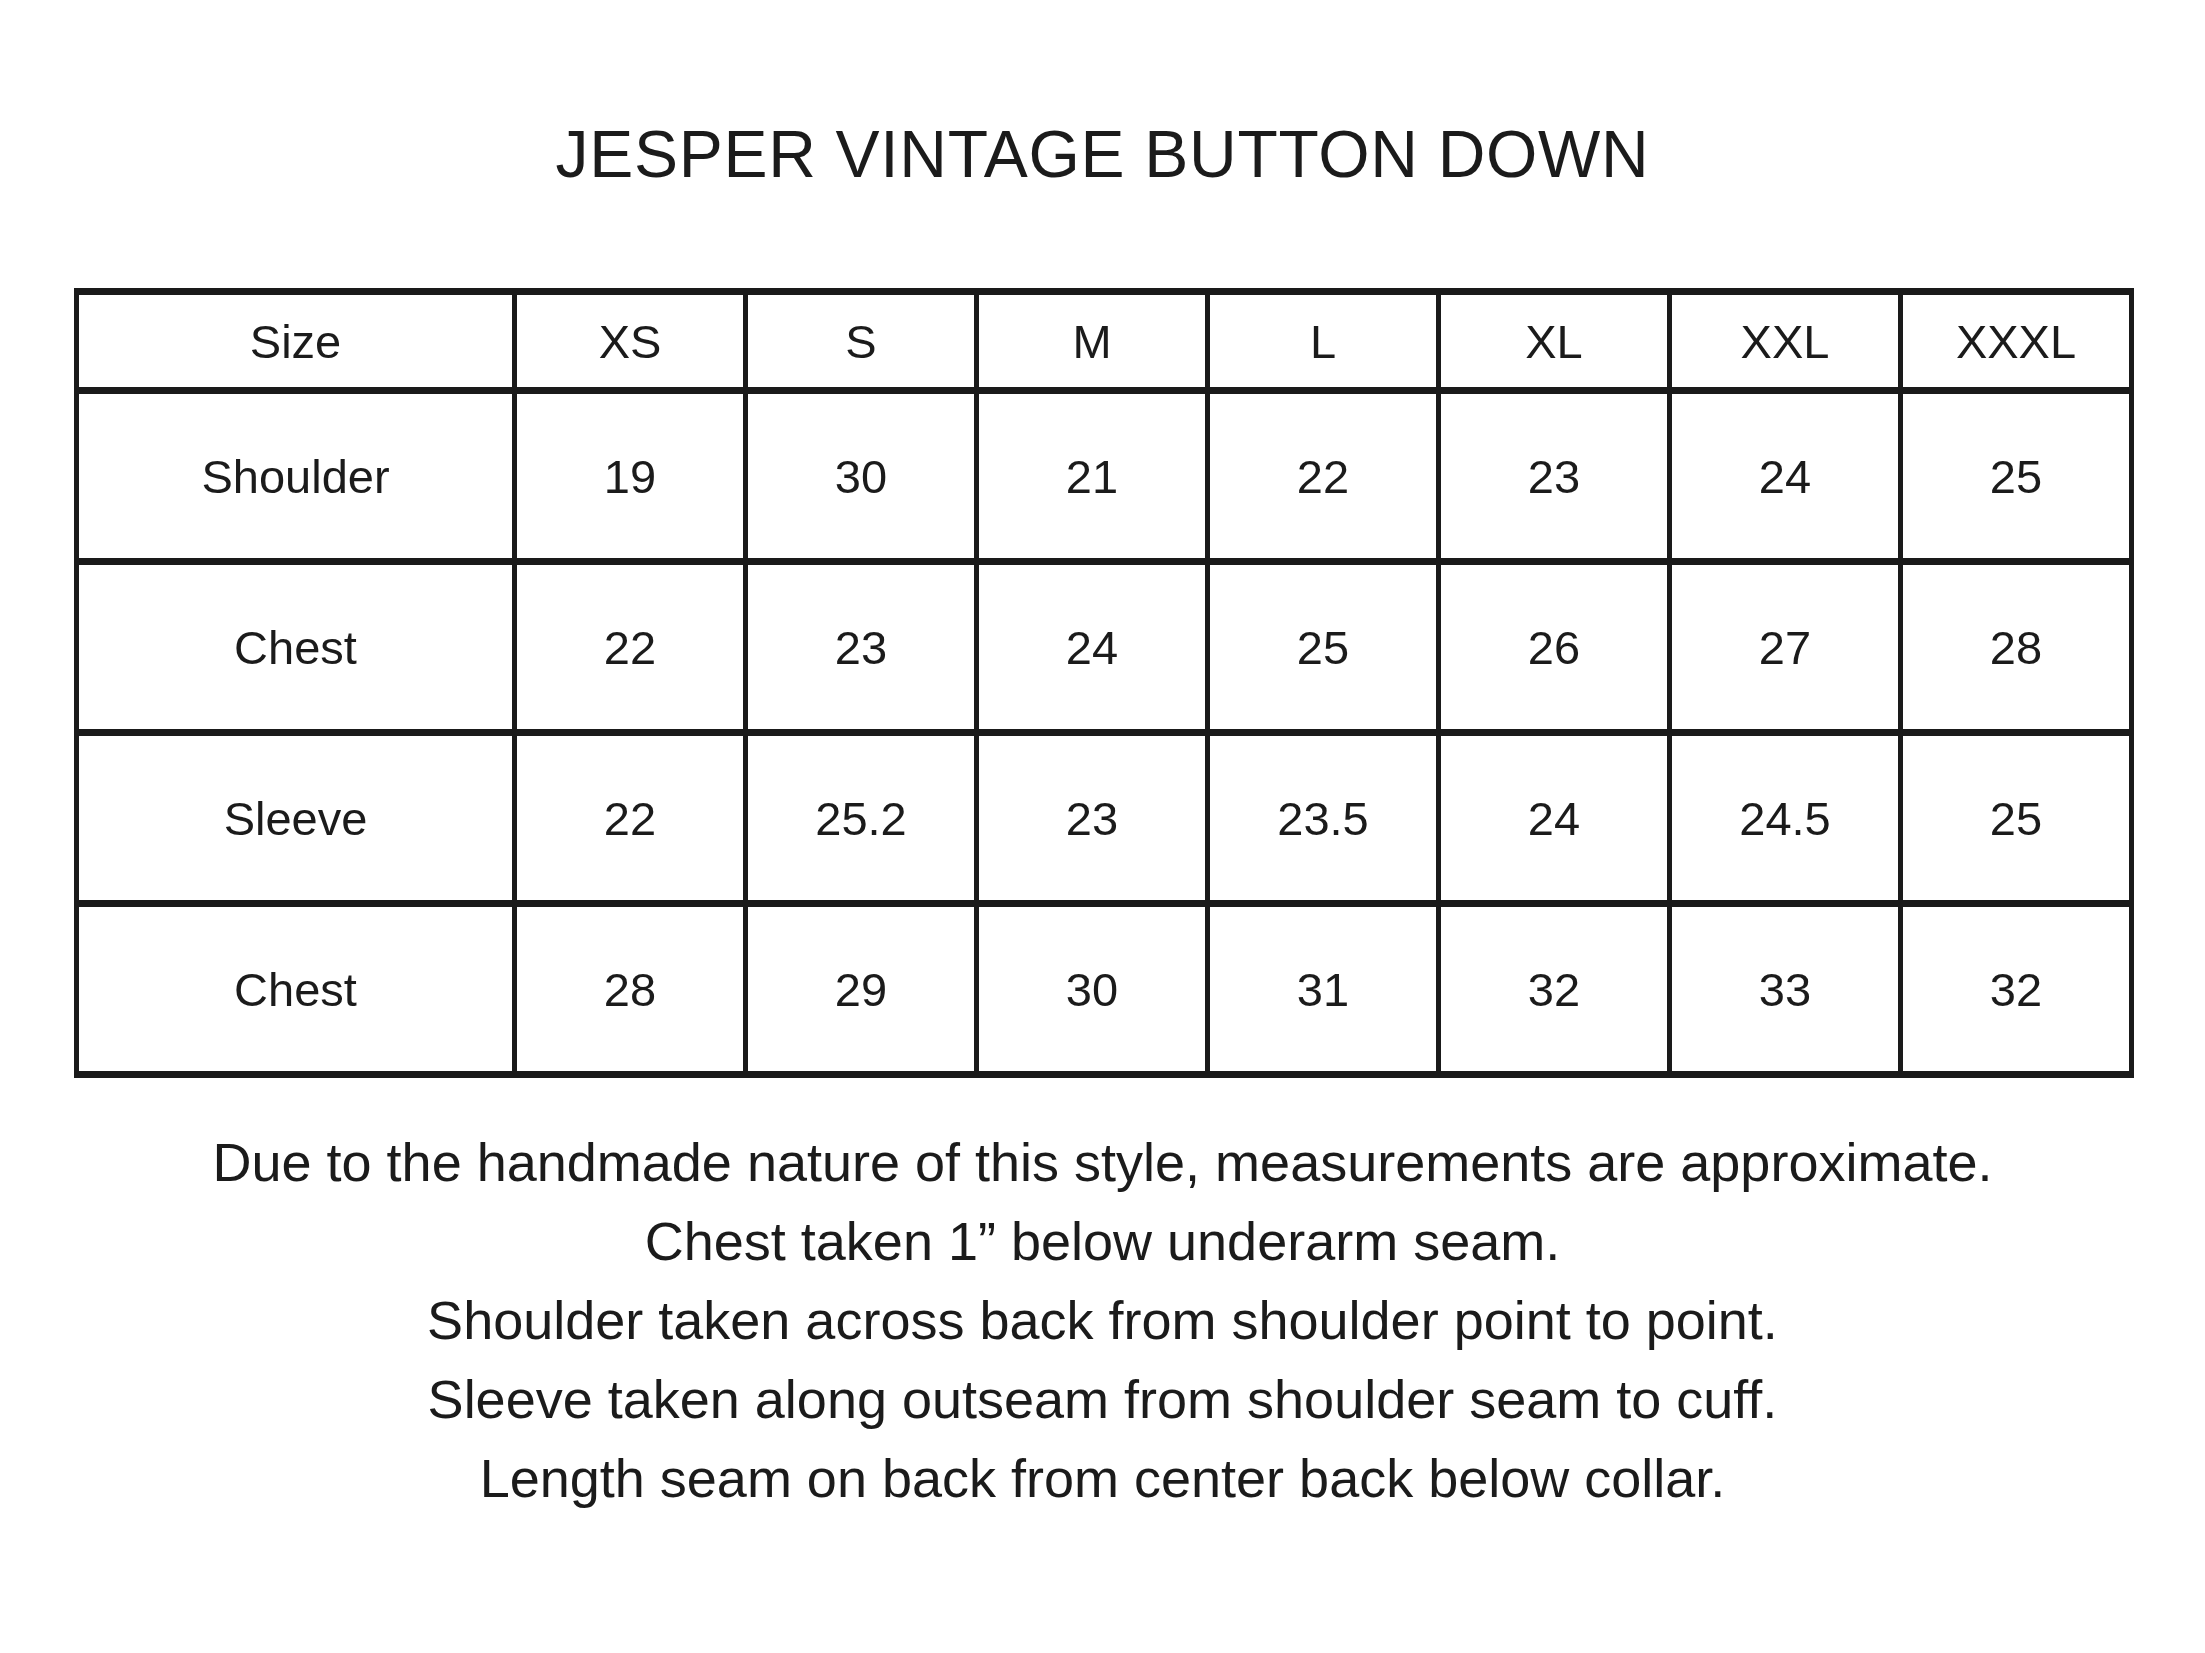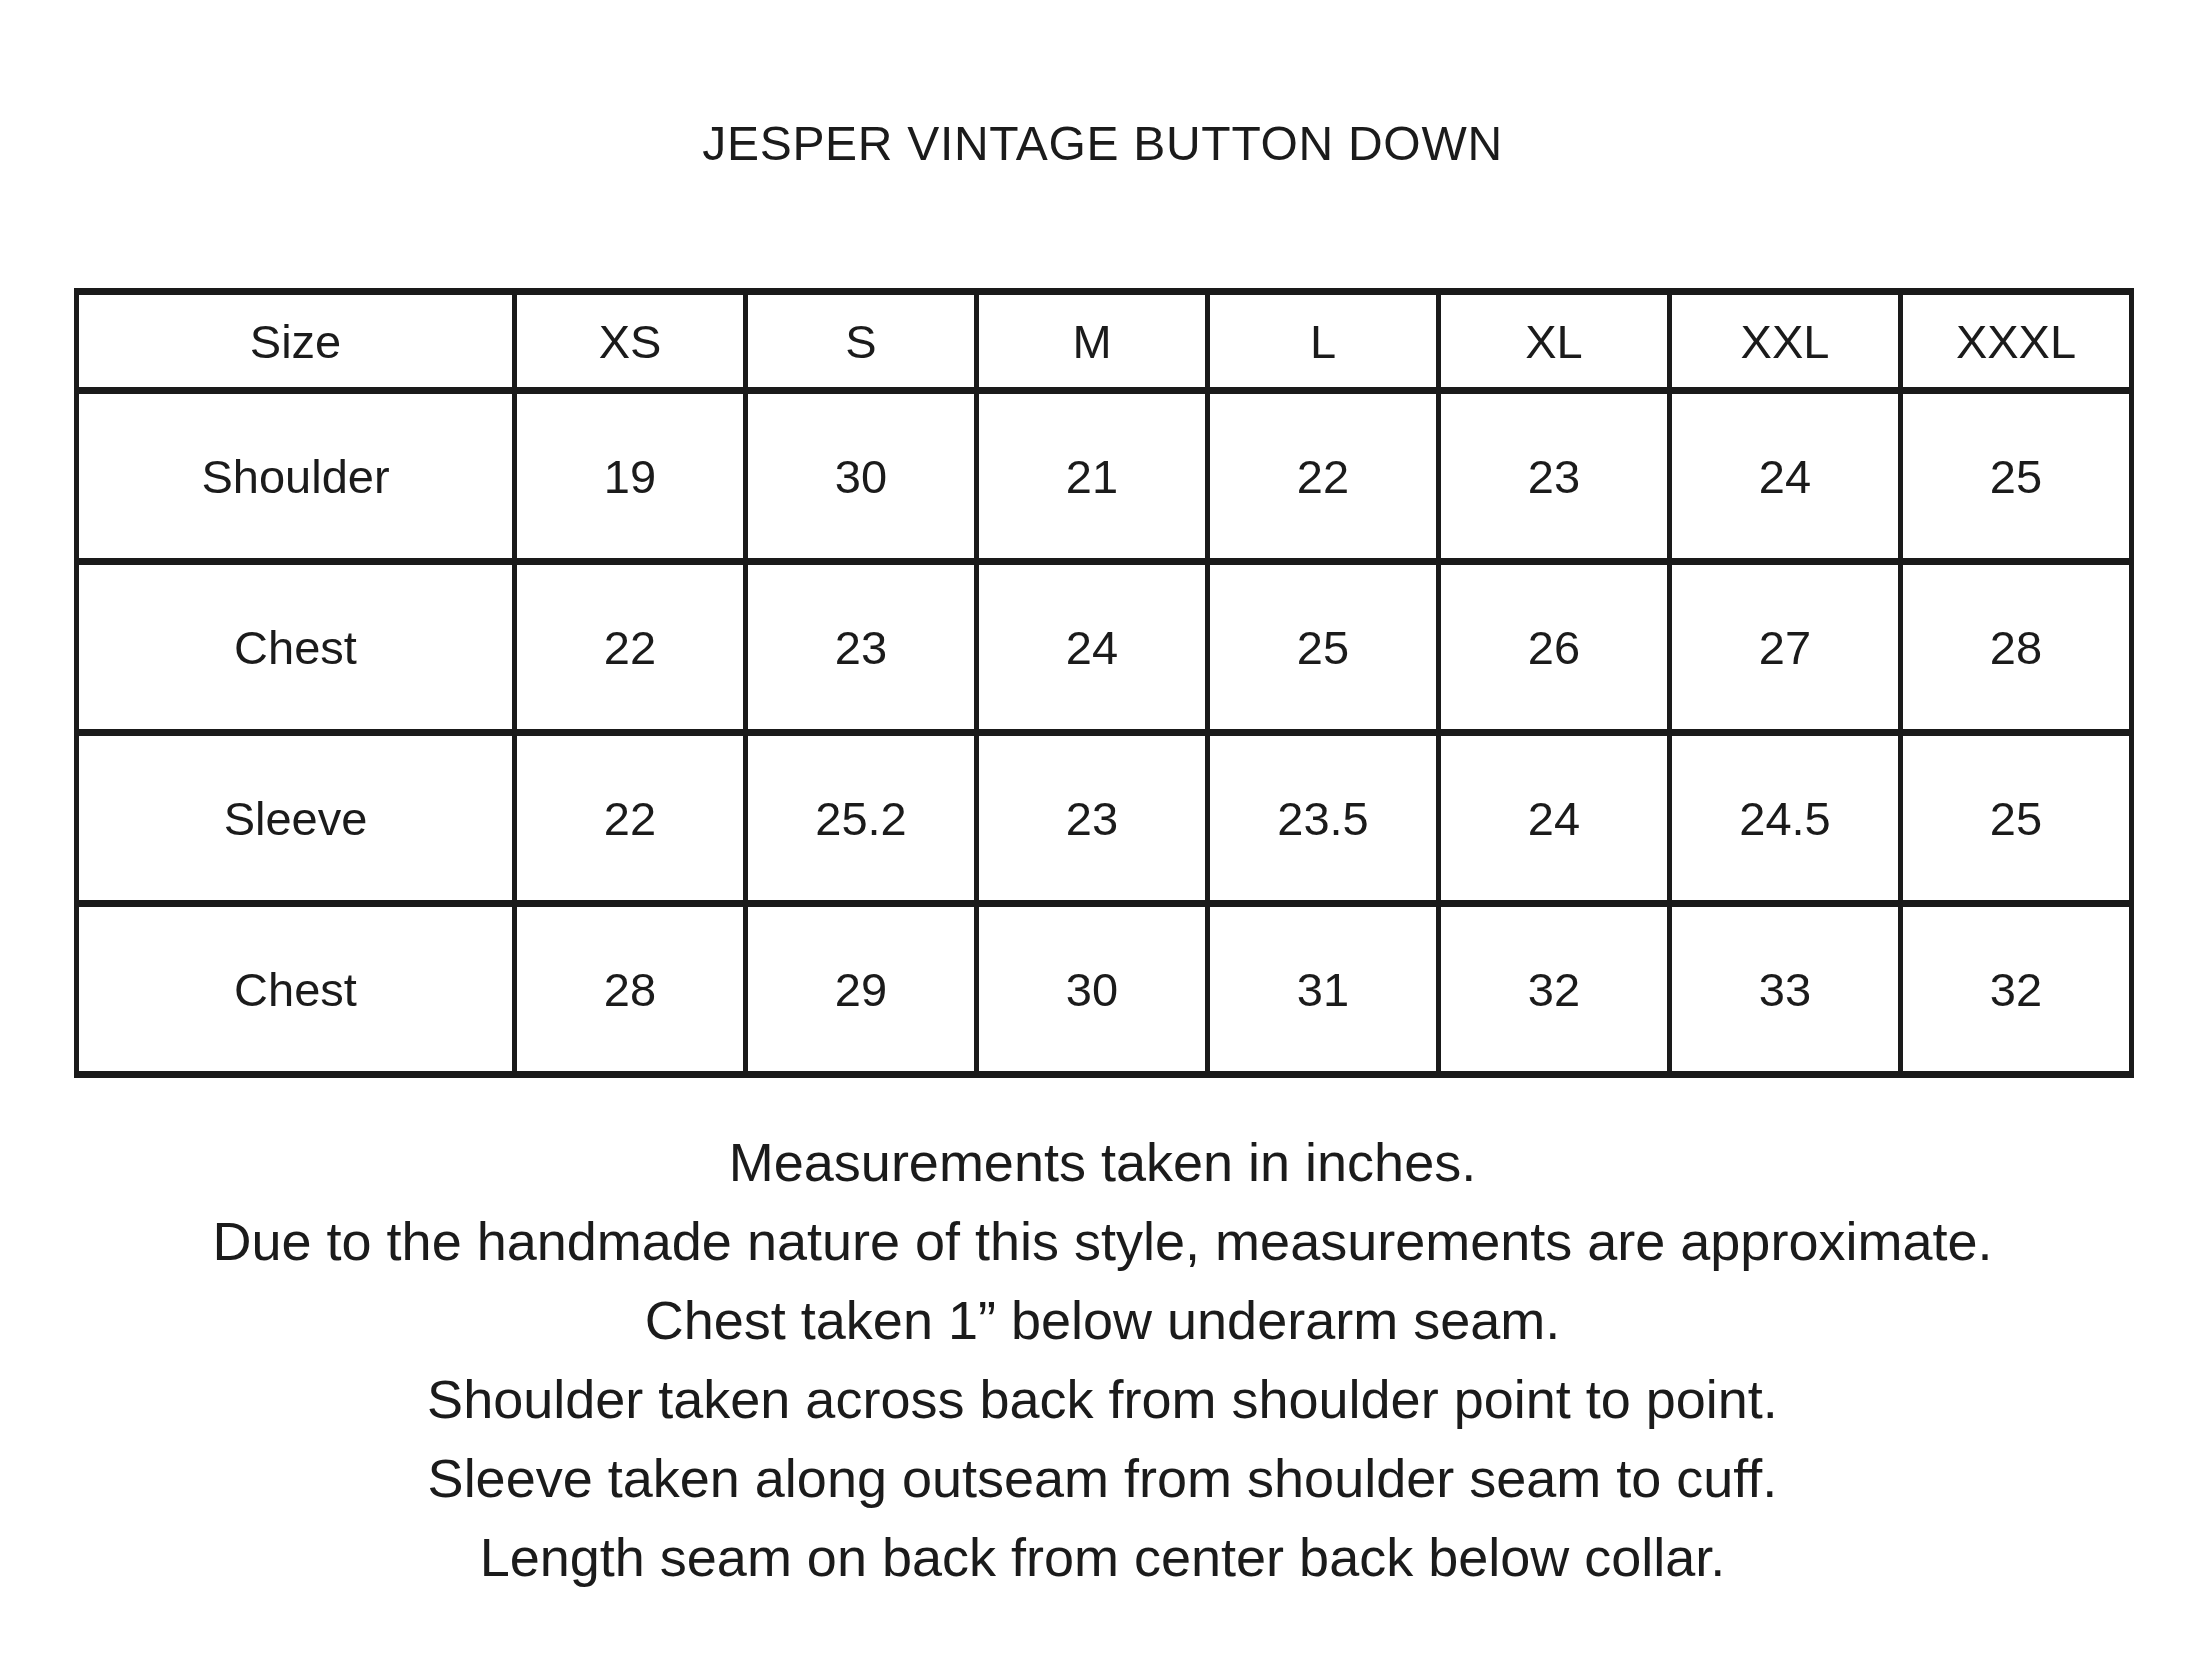--- a/index.html
+++ b/index.html
@@ -15,21 +15,21 @@
     font-family: "Liberation Sans", "DejaVu Sans", sans-serif;
     color: #1b1b1b;
     overflow: hidden;
   }
   .title {
     position: absolute;
     top: 118px;
     left: 0;
     width: 100%;
     text-align: center;
-    font-size: 48px;
+    font-size: 66px;
     line-height: 1.1;
     letter-spacing: 0.7px;
     color: #1b1b1b;
     white-space: nowrap;
   }
   table.size-chart {
     position: absolute;
     left: 74px;
     top: 288px;
     width: 2060px;
@@ -123,21 +123,20 @@
           <td>30</td>
           <td>31</td>
           <td>32</td>
           <td>33</td>
           <td>32</td>
         </tr>
       </tbody>
   </table>
 
   <div class="notes">
-      <div>Measurements taken in inches.</div>
       <div>Due to the handmade nature of this style, measurements are approximate.</div>
       <div>Chest taken 1” below underarm seam.</div>
       <div>Shoulder taken across back from shoulder point to point.</div>
       <div>Sleeve taken along outseam from shoulder seam to cuff.</div>
       <div>Length seam on back from center back below collar.</div>
     </div>
 
 </div>
 
 

